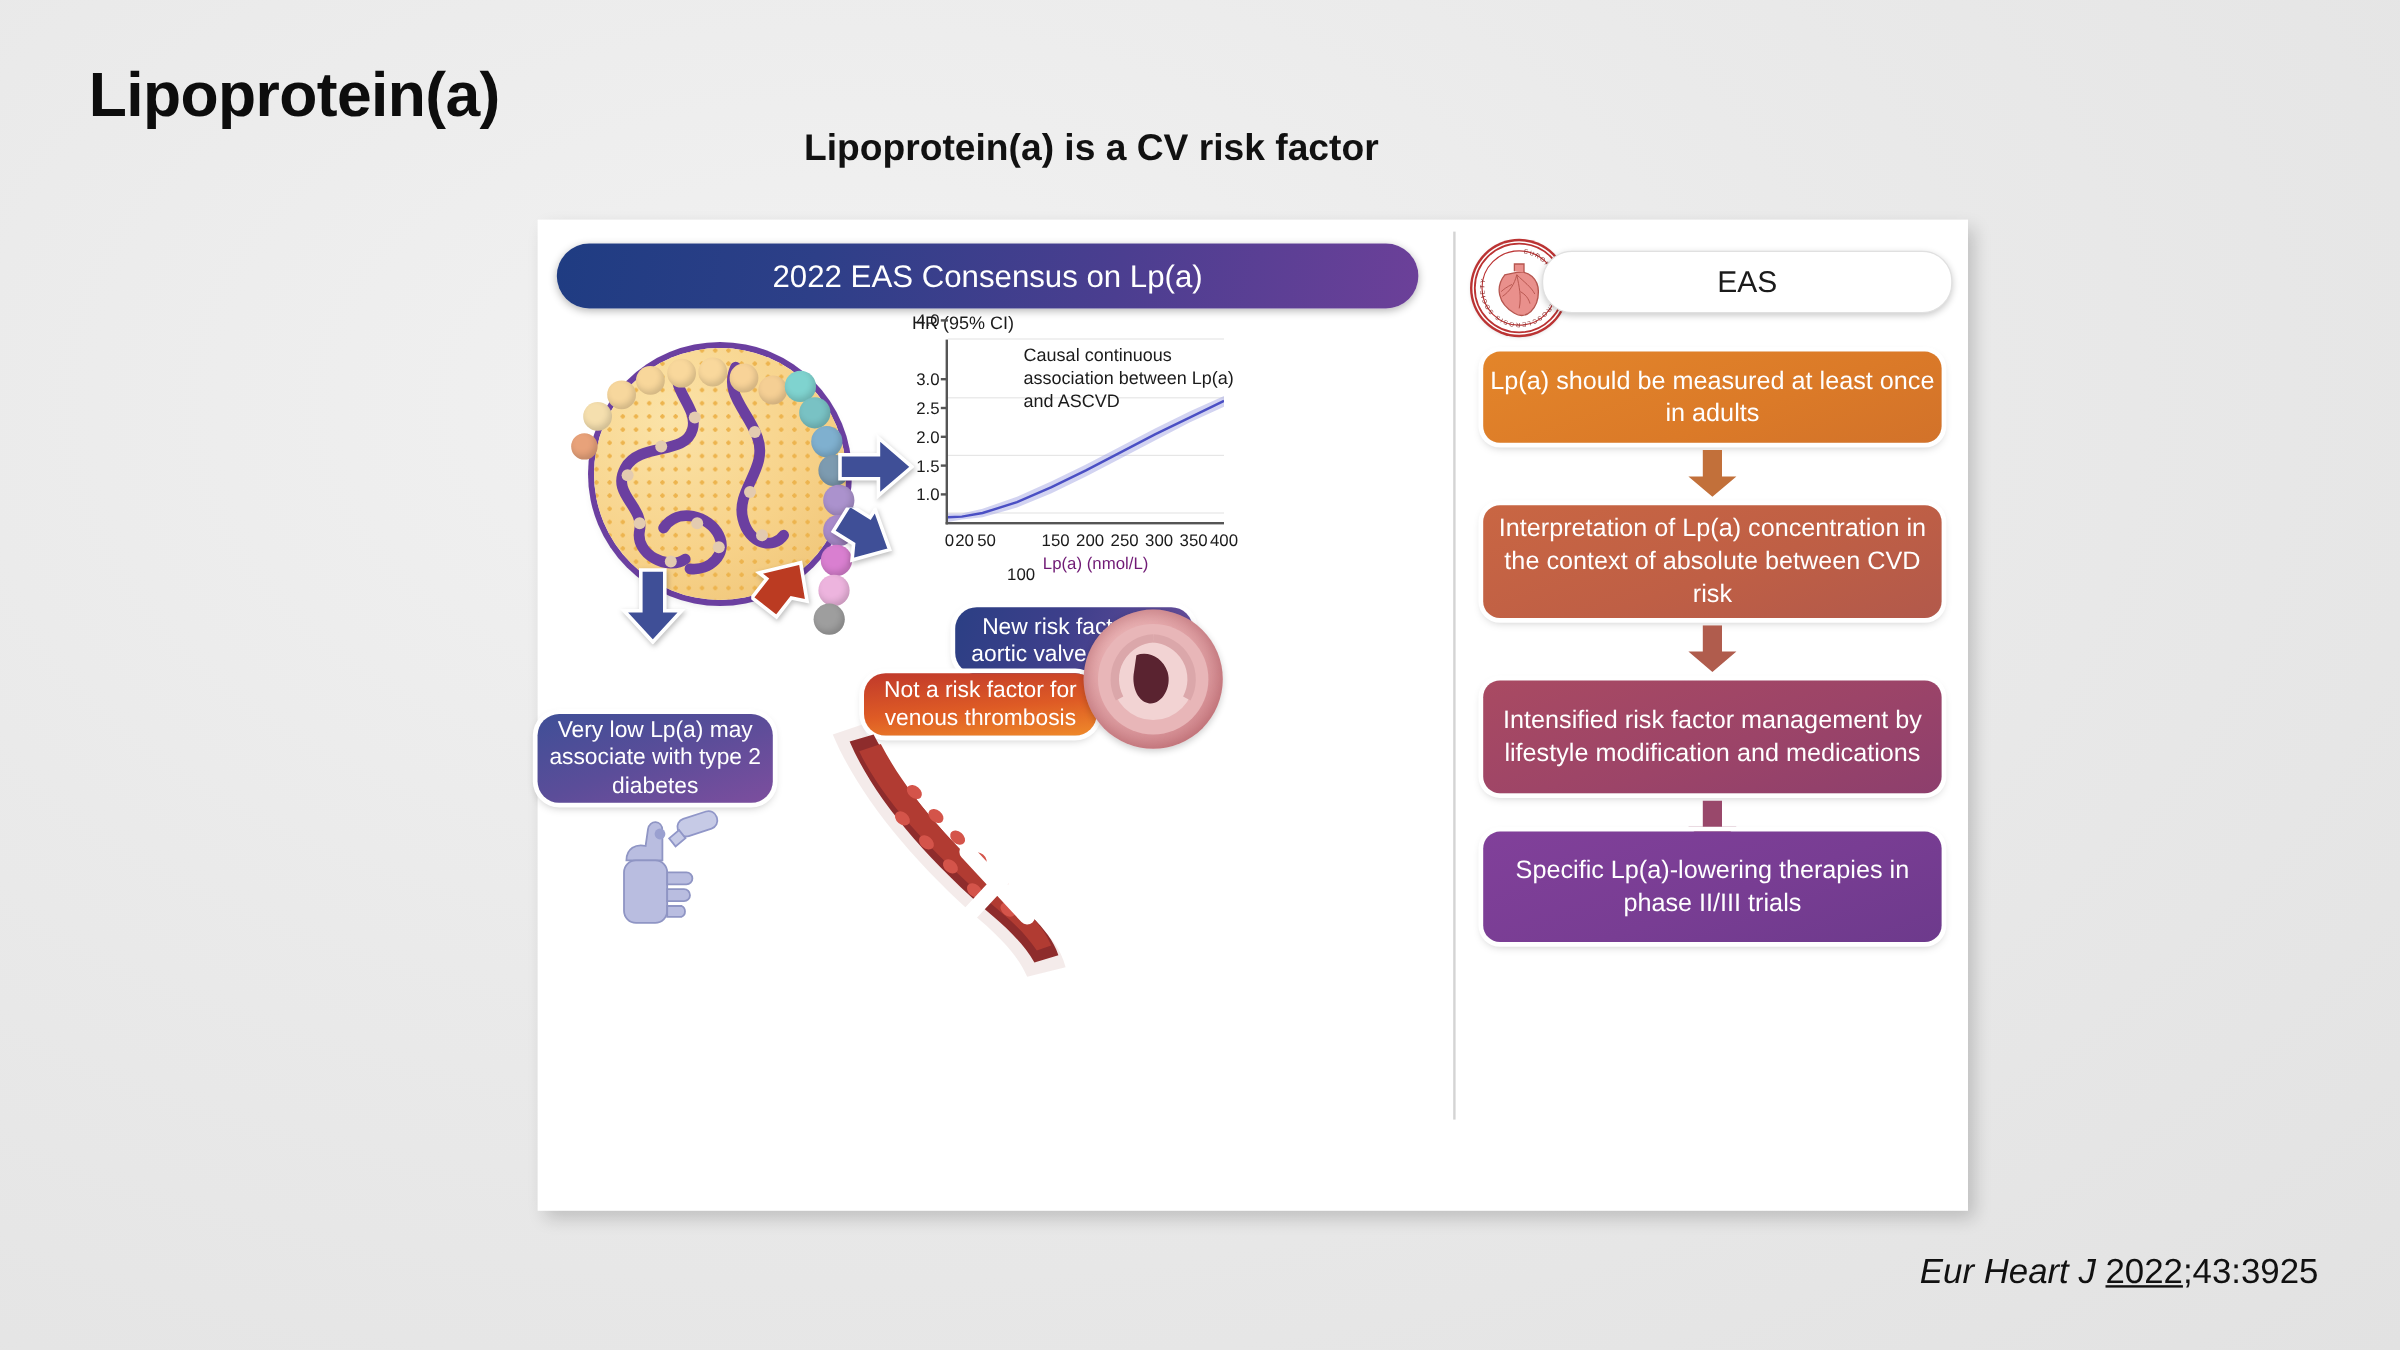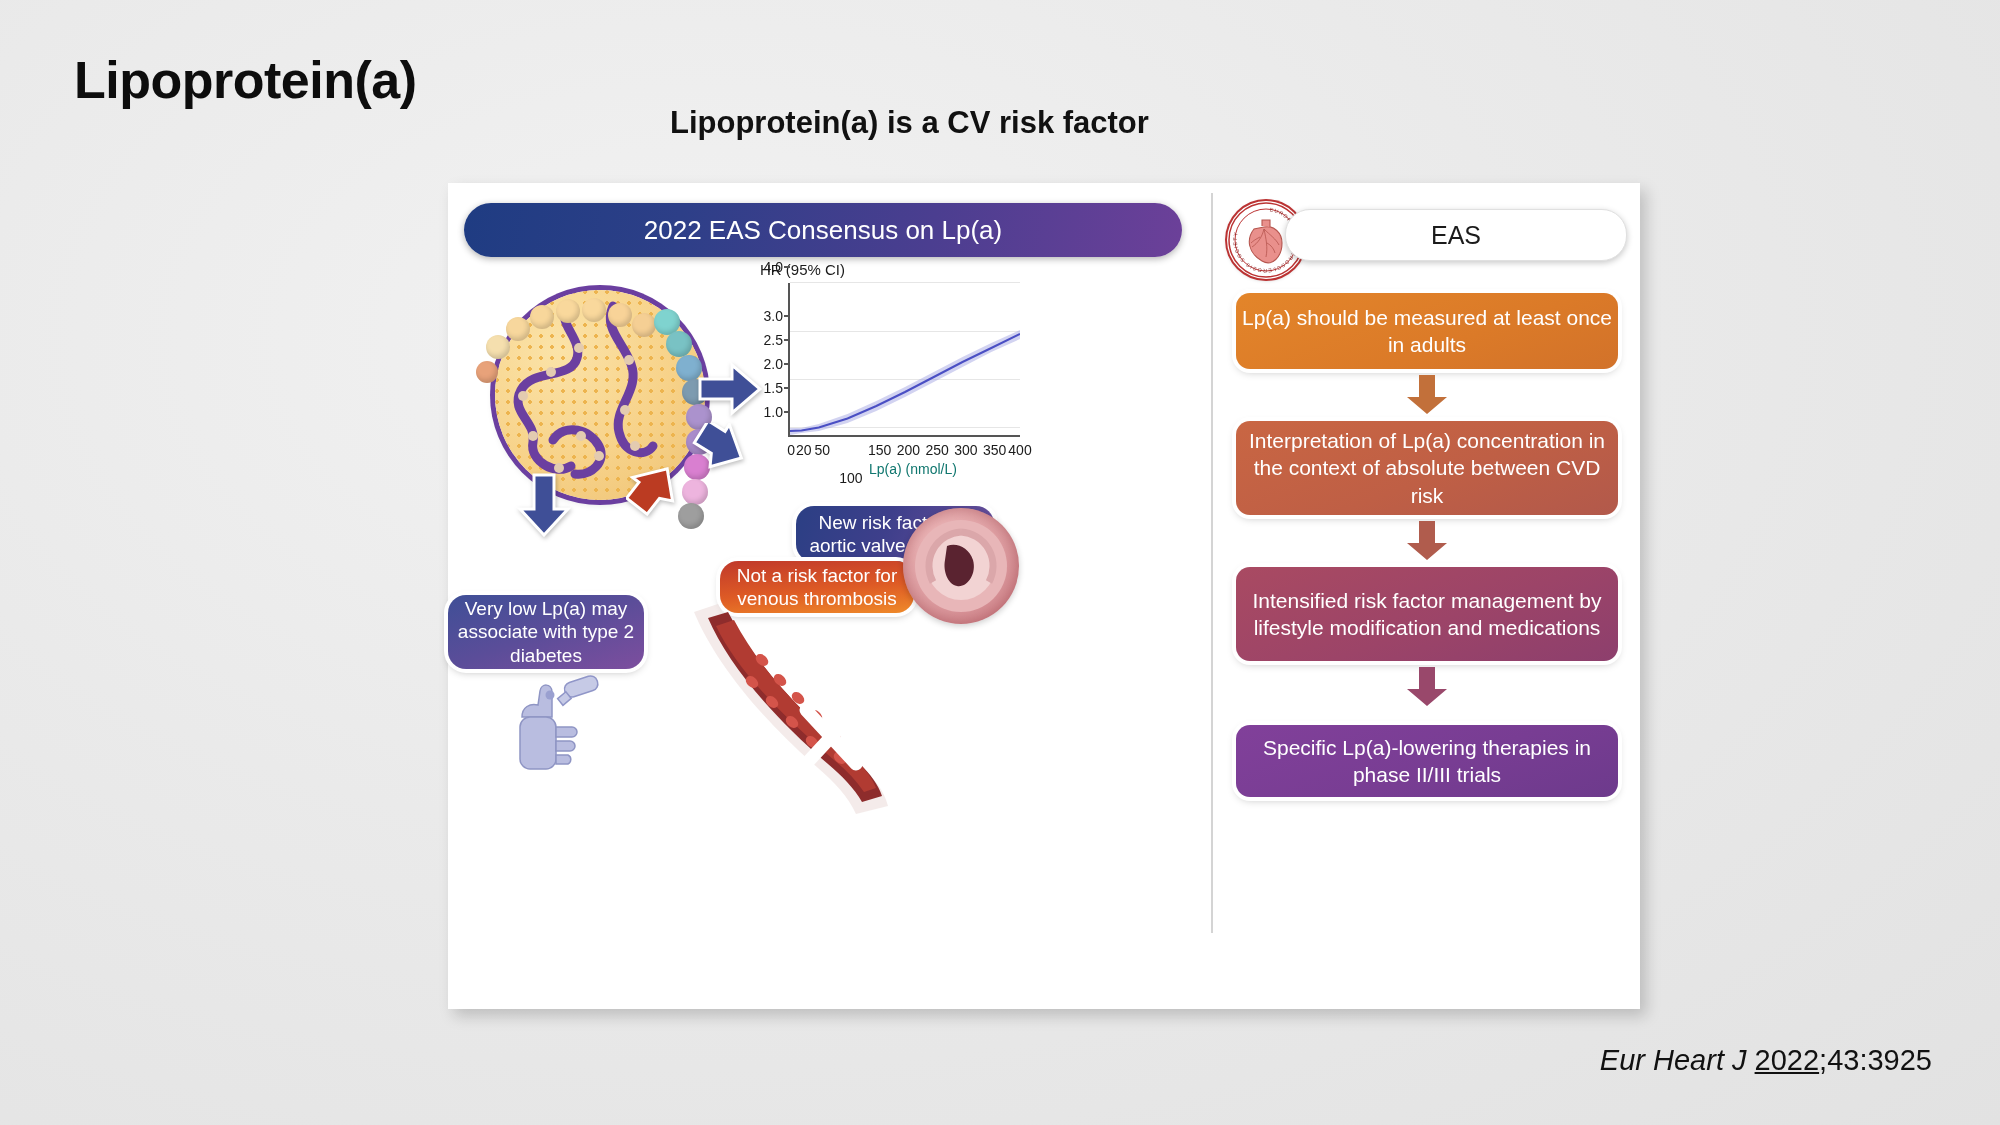--- a/index.html
+++ b/index.html
@@ -106,21 +106,21 @@
   .ytick::after {
     content: ""; position: absolute; right: 0; top: 50%;
     width: 6px; height: 2px; background: #555; transform: translateY(-50%);
   }
   .xtick {
     position: absolute; top: 100%; transform: translateX(-50%);
     padding-top: 7px; font-size: 14px; color: #1b1b1b;
   }
   .xaxis-label {
     position: absolute; left: 50px; width: 230px; top: 200px;
-    text-align: center; font-size: 14px; color: #0f766e;
+    text-align: center; font-size: 14px; color: #701a75;
   }
   .chart-note {
     position: absolute; left: 105px; top: 26px;
     font-size: 15px; line-height: 1.28; color: #1b1b1b;
   }
 
   
   .pill {
     position: absolute;
     border-radius: 18px;
@@ -296,20 +296,21 @@
         <div class="xtick" style="left:6%;">20</div>
         <div class="xtick" style="left:14%;">50</div>
         <div class="xtick" style="left:26.5%;margin-top:28px;">100</div>
         <div class="xtick" style="left:39%;">150</div>
         <div class="xtick" style="left:51.5%;">200</div>
         <div class="xtick" style="left:64%;">250</div>
         <div class="xtick" style="left:76.5%;">300</div>
         <div class="xtick" style="left:89%;">350</div>
         <div class="xtick" style="left:100%;">400</div>
       </div>
+      <div class="chart-note">Causal continuous association between Lp(a) and ASCVD</div>
       <div class="xaxis-label">Lp(a) (nmol/L)</div>
     </div>
 
     <div class="pill pill-aortic">
       <span>New risk factor for aortic valve stenosis</span>
     </div>
 
     <div class="pill pill-venous">
       <span>Not a risk factor for venous thrombosis</span>
     </div>
@@ -413,21 +414,21 @@
       <path d="M14,0 H30 V22 H42 L22,39 L2,22 H14 Z" fill="#b05c4d"></path>
     </svg>
 
     <div class="flow-box" style="top:384px; height:94px; background:linear-gradient(160deg,#a94a62 0%,#9c4468 55%,#8d3f6d 100%);">
       <span>Intensified risk factor management by lifestyle modification and medications</span>
     </div>
     <svg class="flow-arrow" style="top:484px;" viewBox="0 0 44 40">
       <path d="M14,0 H30 V22 H42 L22,39 L2,22 H14 Z" fill="#99486b"></path>
     </svg>
 
-    <div class="flow-box" style="top:542px; height:72px; background:linear-gradient(160deg,#81409a 0%,#783d93 55%,#6d3a8c 100%);">
+    <div class="flow-box" style="top:510px; height:92px; background:linear-gradient(160deg,#81409a 0%,#783d93 55%,#6d3a8c 100%);">
       <span>Specific Lp(a)-lowering therapies in phase II/III trials</span>
     </div>
 
   </div>
 
 </div>
 
 <div class="citation">
   <span class="jrnl">Eur Heart J</span><span>&nbsp;</span><span class="yr">2022</span><span>;43:3925</span>
 </div>

